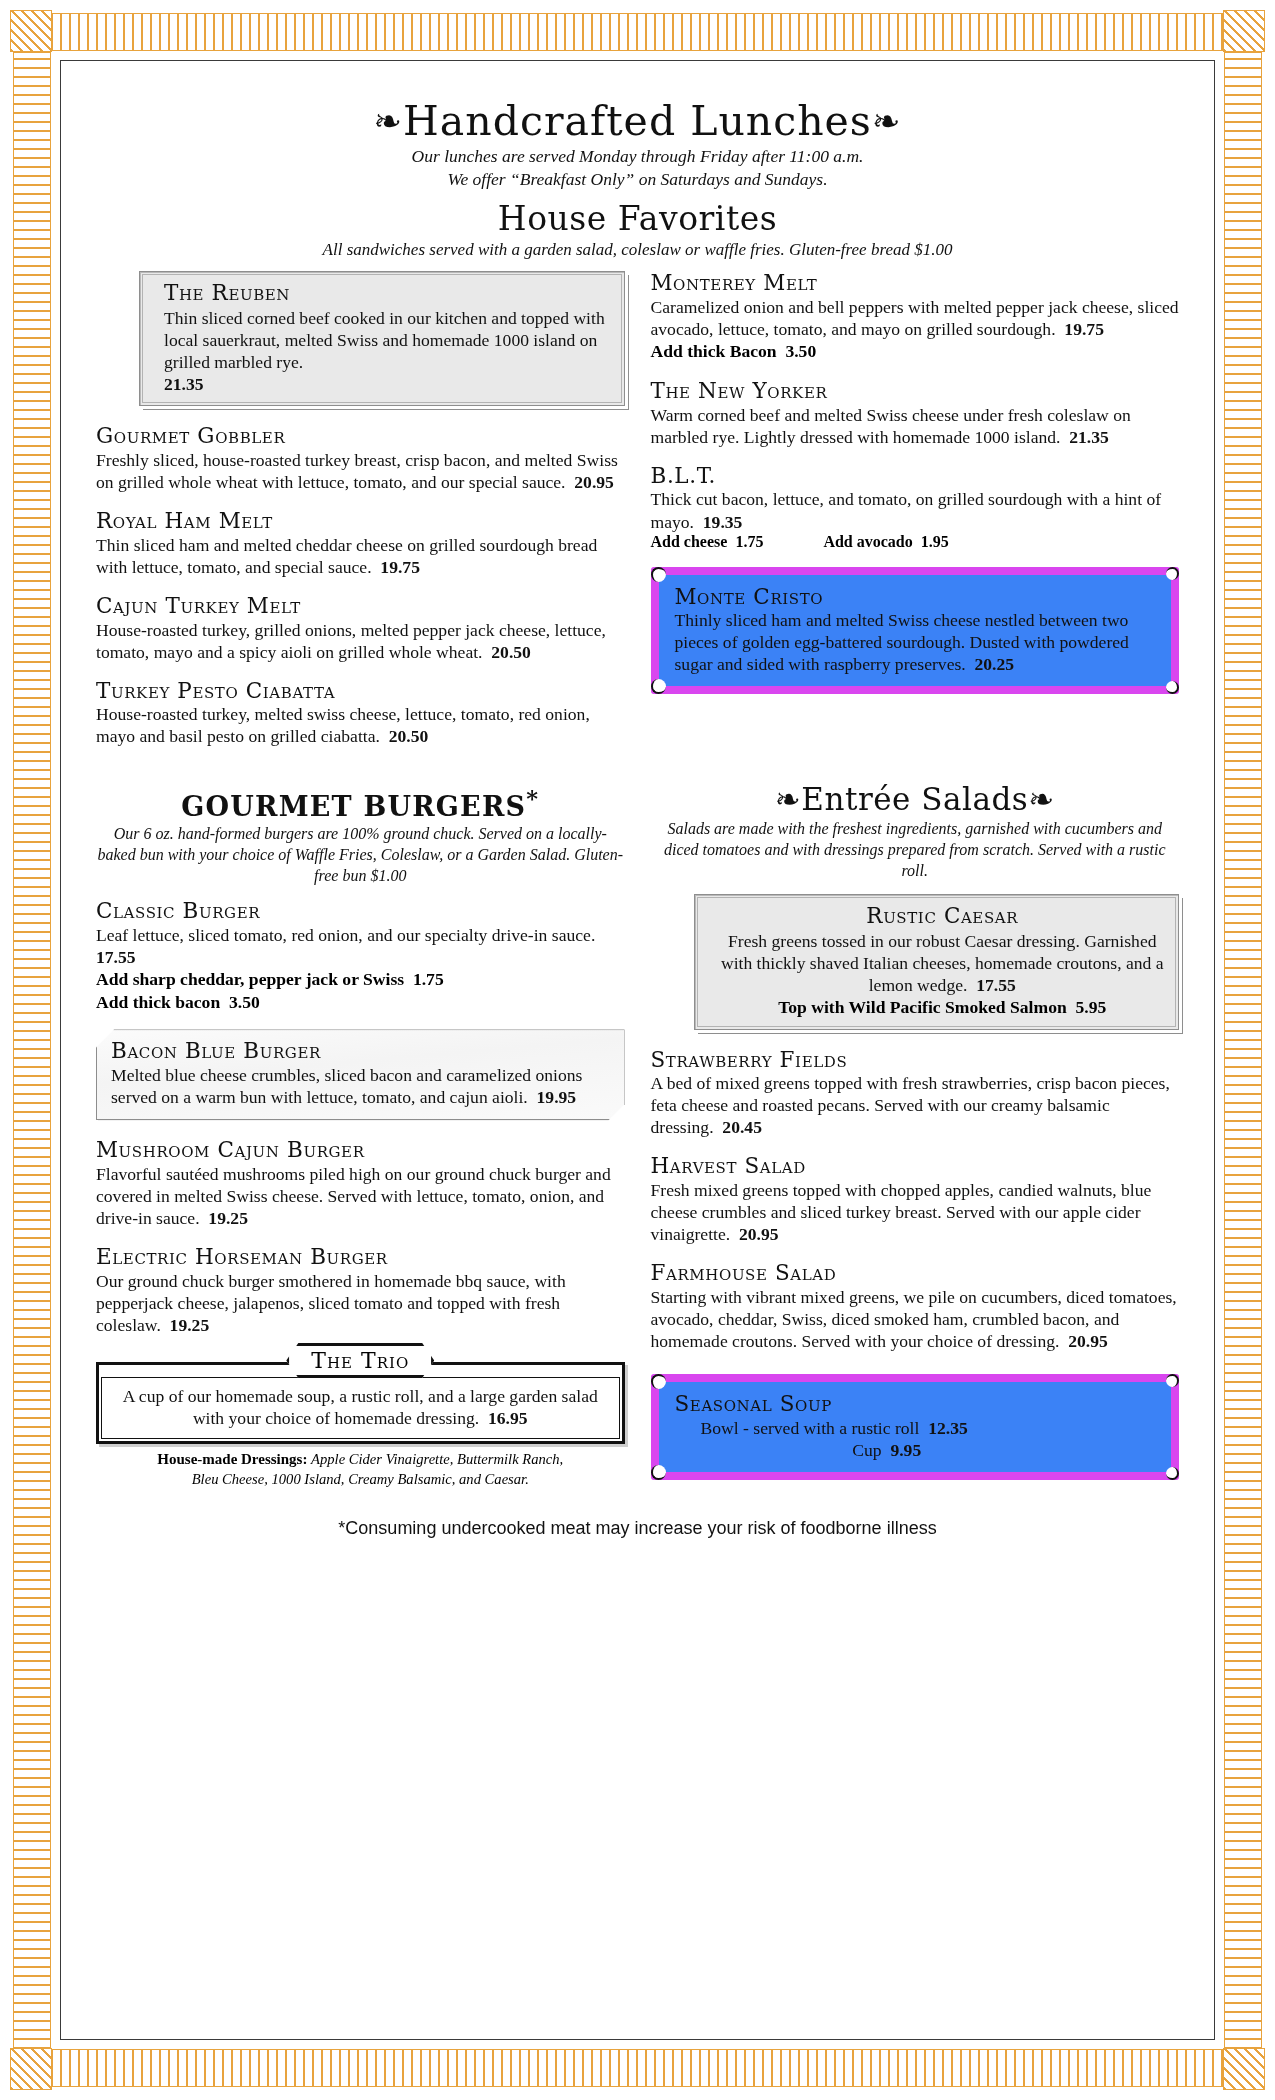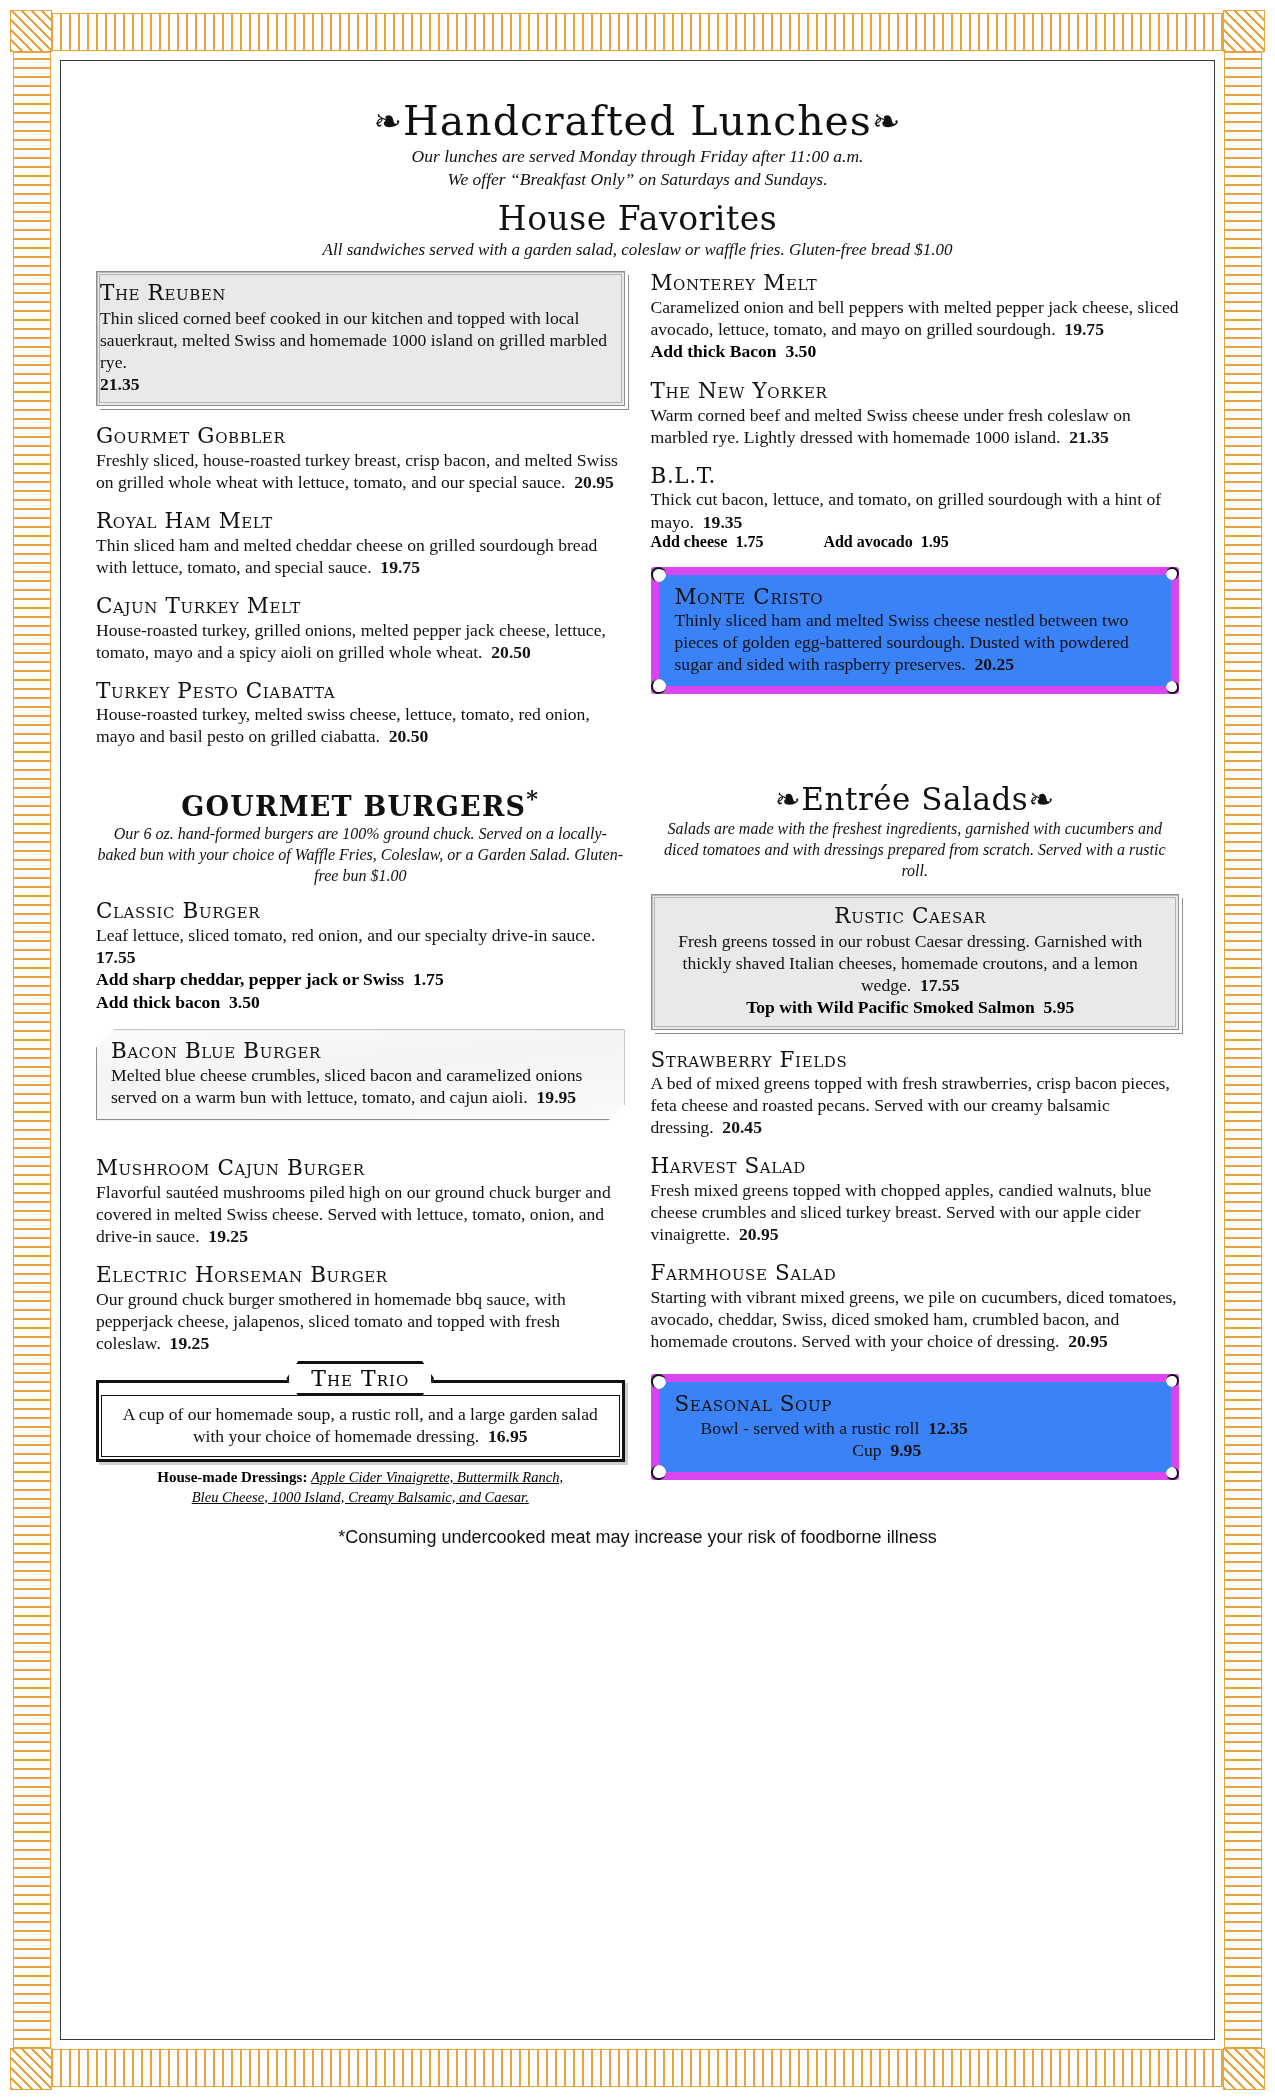--- a/index.html
+++ b/index.html
@@ -139,22 +139,23 @@
 
   
   .box-gray {
     position:relative;
     background:#e9e9e9;
     border:1px solid #8e8e8e;
     box-shadow:
       3px 3px 0 0 #ffffff,
       4px 4px 0 0 #8e8e8e,
       1px 1px 0 0 #b9b9b9 inset;
-    padding:9px 12px 10px 3px;
+    padding:9px 12px 10px 24px;
     margin-bottom:18px;
+    margin-left:43px;
   }
   .box-gray::before{
     content:"";
     position:absolute; left:2px; top:2px; right:2px; bottom:2px;
     border:1px solid #b3b3b3;
     pointer-events:none;
   }
   .box-gray .item-name{ margin-bottom:2px; }
 
   
@@ -181,21 +182,21 @@
     content:""; position:absolute; width:13px; height:13px;
     background:#fff; border:2px solid #111; border-radius:50%;
   }
   .tick-r1{ right:-8px; top:-8px; border-left:none; border-bottom:none; }
   .tick-r2{ right:-8px; bottom:-8px; border-left:none; border-top:none; }
 
   
   .box-wood {
     position:relative;
     padding:9px 14px 11px 14px;
-    margin-bottom:36px;
+    margin-bottom:18px;
     background:
       linear-gradient(180deg, rgba(0,0,0,0.035) 0 1px, rgba(0,0,0,0) 1px 26px),
       linear-gradient(175deg,#fbfbfb 0%,#f4f4f4 40%,#fafafa 100%);
     border:1px solid #8d8d8d;
     clip-path:polygon(18px 0, 100% 0, 100% calc(100% - 16px),
                       calc(100% - 16px) 100%, 0 100%, 0 18px);
     box-shadow:2px 2px 0 #c9c9c9;
   }
 
   
@@ -260,21 +261,21 @@
   .centered .item-name{ text-align:center; }
   .centered .item-desc{ text-align:center; }
 
   .dressings{
     text-align:center;
     font-size:14.6px;
     line-height:1.3;
     margin-top:6px;
   }
   .dressings b{ font-size:15px; }
-  .dressings i{ font-style:italic;text-decoration:underline; }
+  .dressings i{ font-style:italic; }
   .disclaimer{
     text-align:center;
     font-family:"Liberation Sans", sans-serif;
     font-size:18px;
     margin-top:20px;
     color:#111;
   }
   .soup-indent{ padding-left:26px; }
   .soup-cup{ text-align:center; padding-right:58px; }
   .lower-cols{ margin-top:18px; }

